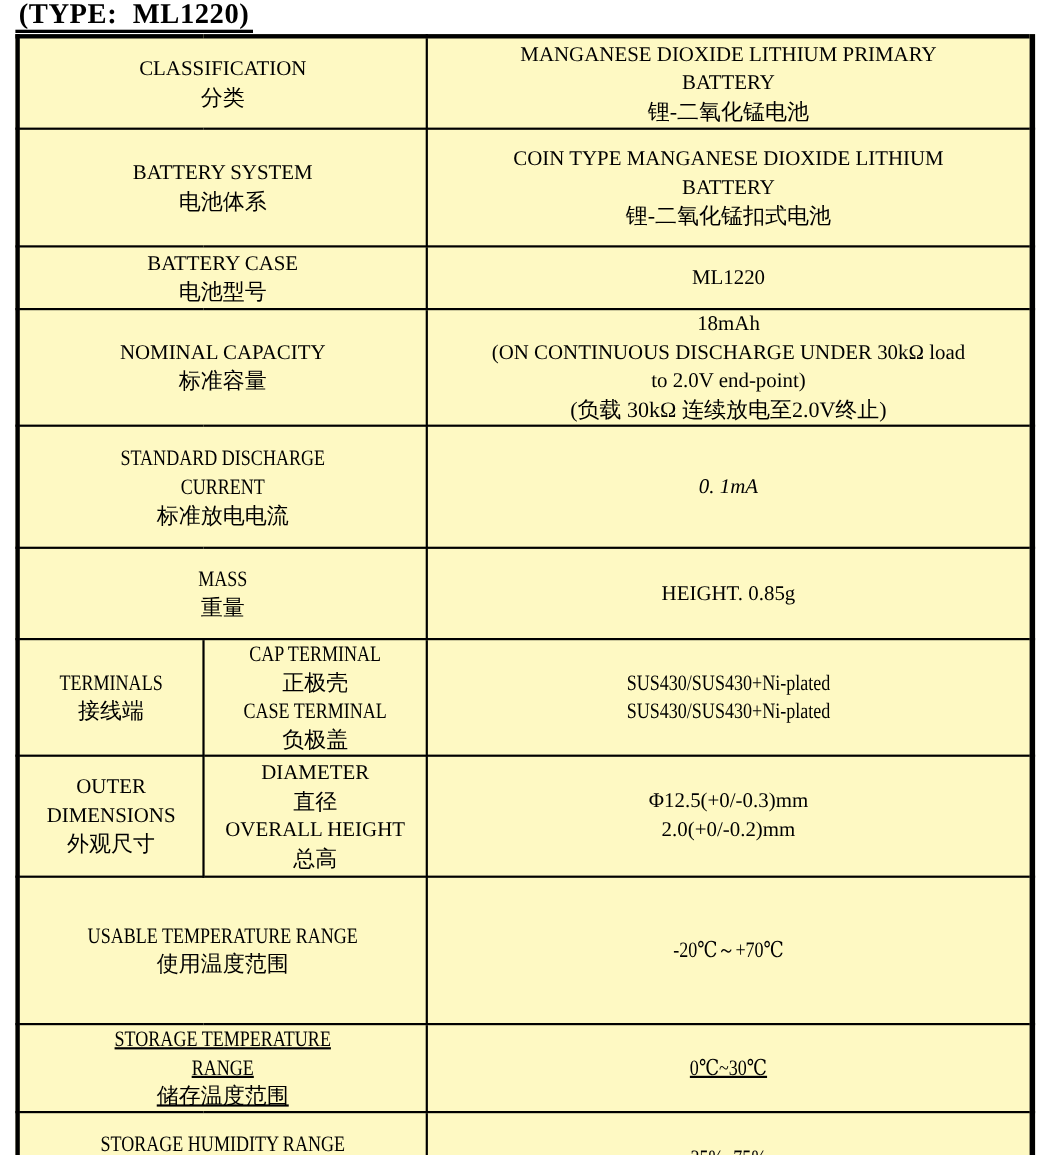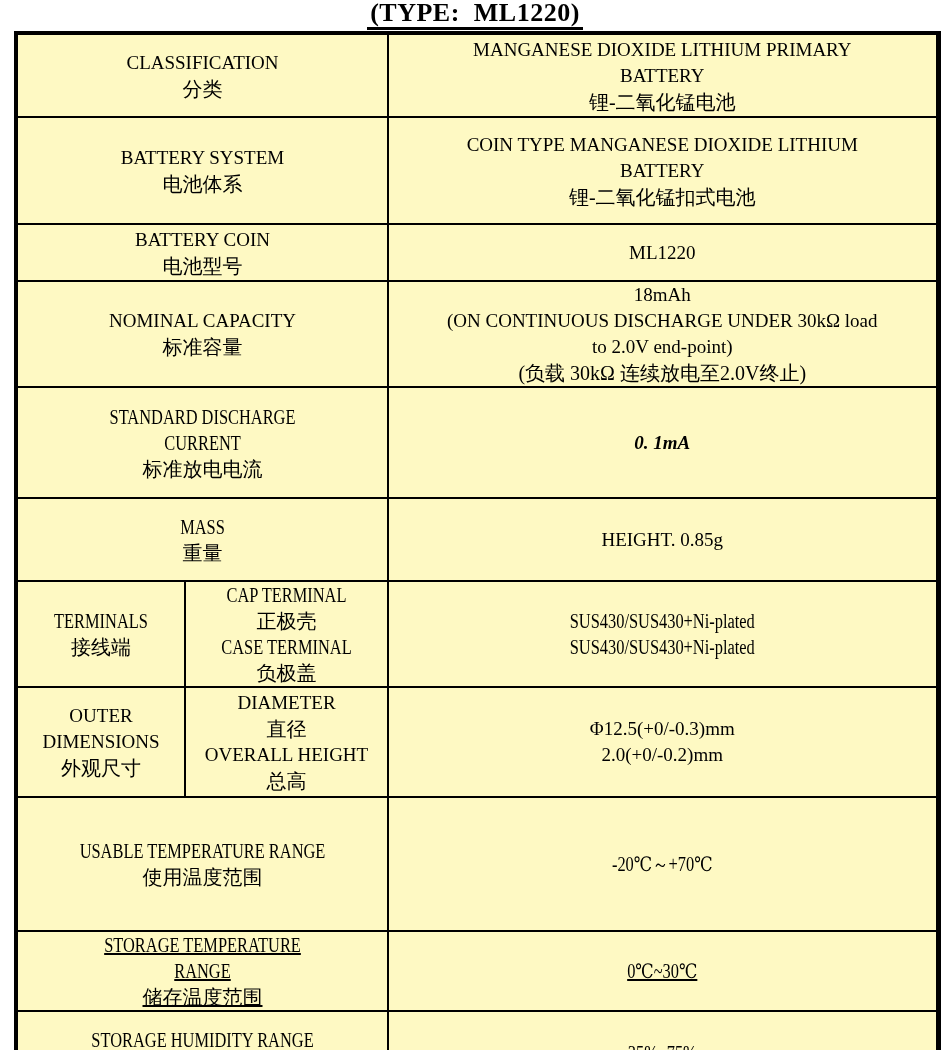--- a/index.html
+++ b/index.html
@@ -14,21 +14,20 @@
     width: 950px;
     height: 1050px;
     background: #ffffff;
     overflow: hidden;
   }
   .doc-title {
     position: absolute;
     top: -1px;
     left: 14px;
     width: 922px;
-    text-align: center;
     font-size: 26px;
     font-weight: bold;
     line-height: 28px;
     letter-spacing: 0.5px;
   }
   .doc-title .u {
     display: inline-block;
     border-bottom: 3px solid #000;
     padding: 0 3px 0 3px;
   }
@@ -56,21 +55,21 @@
     line-height: 26px;
     white-space: nowrap;
   }
   .cjk { font-size: 20px; }
   
   .nr {
     font-size: 20px;
     transform: scaleX(0.82);
     transform-origin: center;
   }
-  .it { font-style: italic; font-weight: bold; }
+  .it { font-style: italic; }
   
   tr:nth-child(1)  { height: 84px; }
   tr:nth-child(2)  { height: 107px; }
   tr:nth-child(3)  { height: 57px; }
   tr:nth-child(4)  { height: 58px; }
   tr:nth-child(5)  { height: 111px; }
   tr:nth-child(6)  { height: 83px; margin-top: 36px; }
   tr:nth-child(7)  { height: 56px; }
   tr:nth-child(8)  { height: 110px; }
   tr:nth-child(9)  { height: 134px; }
@@ -114,21 +113,21 @@
       </td>
       <td class="cell">
         <div class="ln">COIN TYPE MANGANESE DIOXIDE LITHIUM</div>
         <div class="ln">BATTERY</div>
         <div class="ln cjk">锂-二氧化锰扣式电池</div>
       </td>
     </tr>
 
     <tr>
       <td class="cell" colspan="2">
-        <div class="ln">BATTERY COIN</div>
+        <div class="ln">BATTERY CASE</div>
         <div class="ln cjk">电池型号</div>
       </td>
       <td class="cell">
         <div class="ln">ML1220</div>
       </td>
     </tr>
 
 
     <tr>
       <td class="cell" colspan="2">

